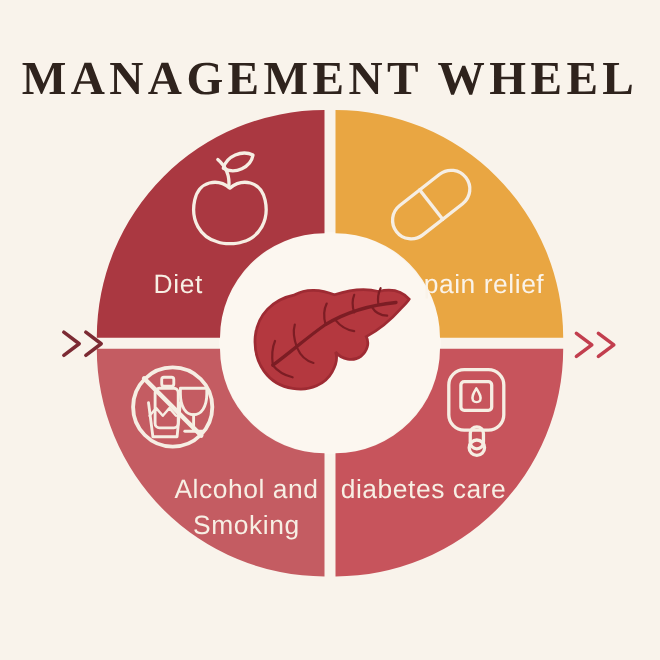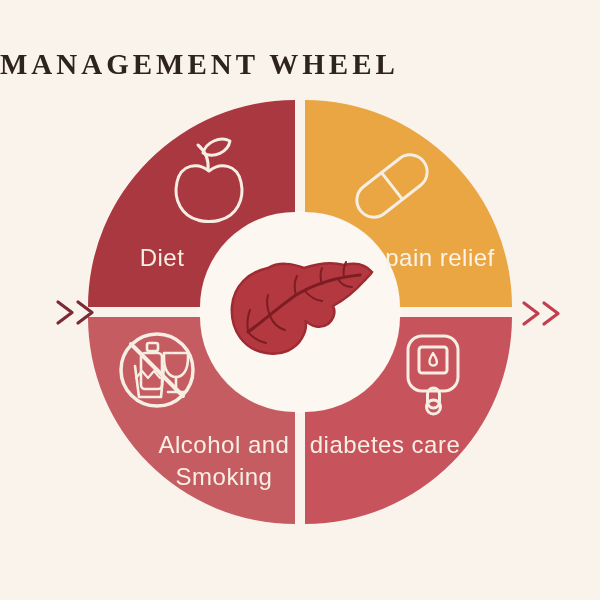--- a/index.html
+++ b/index.html
@@ -7,23 +7,23 @@
     width: 600px; height: 600px;
     background: #f9f3eb;
     overflow: hidden;
     position: relative;
     font-family: "Liberation Sans", sans-serif;
   }
   .stage { position: absolute; inset: 0; width: 600px; height: 600px; }
   .title {
     position: absolute;
     top: 50px; left: 0; width: 600px;
-    text-align: left;
+    text-align: center;
     font-family: "Liberation Serif", serif;
-    font-size: 29px;
+    font-size: 43px;
     font-weight: 600;
     letter-spacing: 4px;
     color: #2f231d;
     line-height: 1;
     margin: 0;
   }
   svg.wheel-svg { position: absolute; top: 0; left: 0; }
   .icon-stroke {
     fill: none;
     stroke: #f6eee3;

